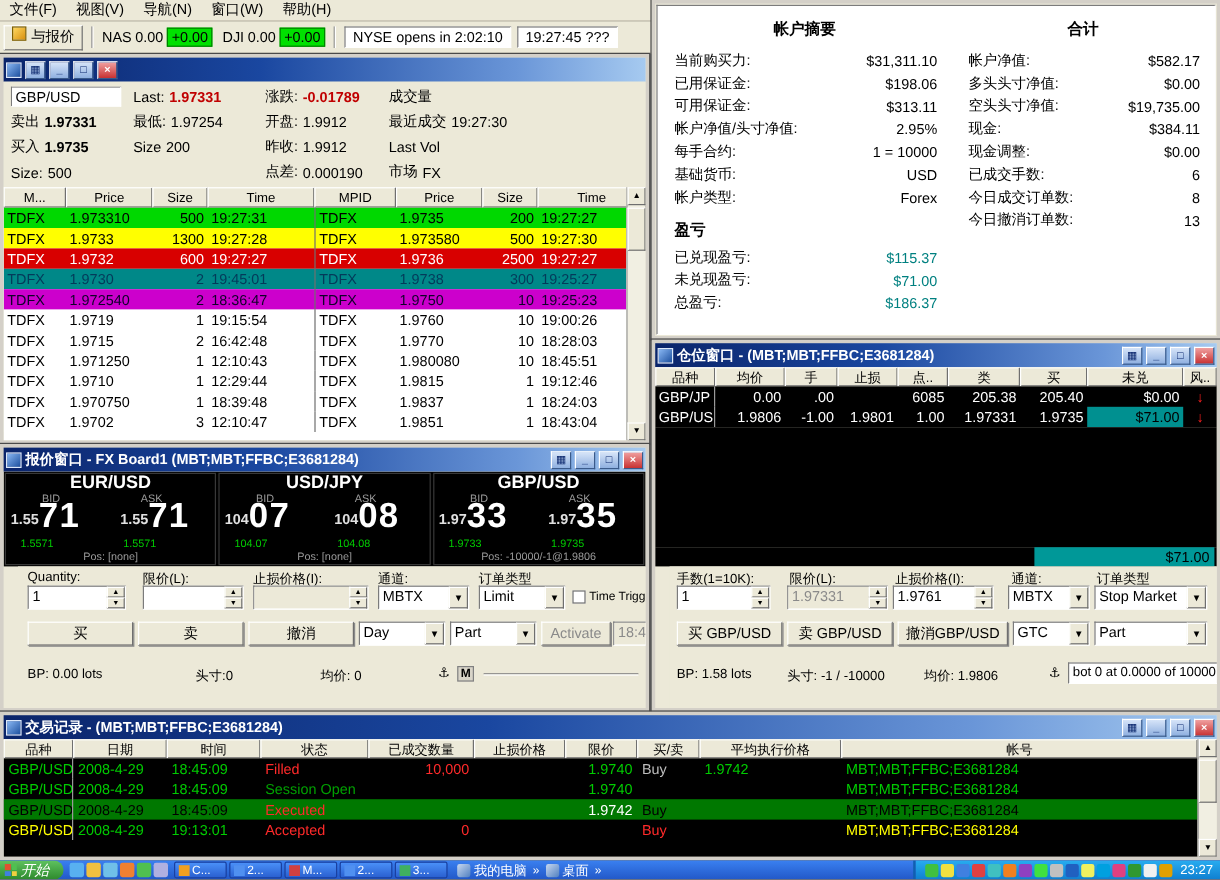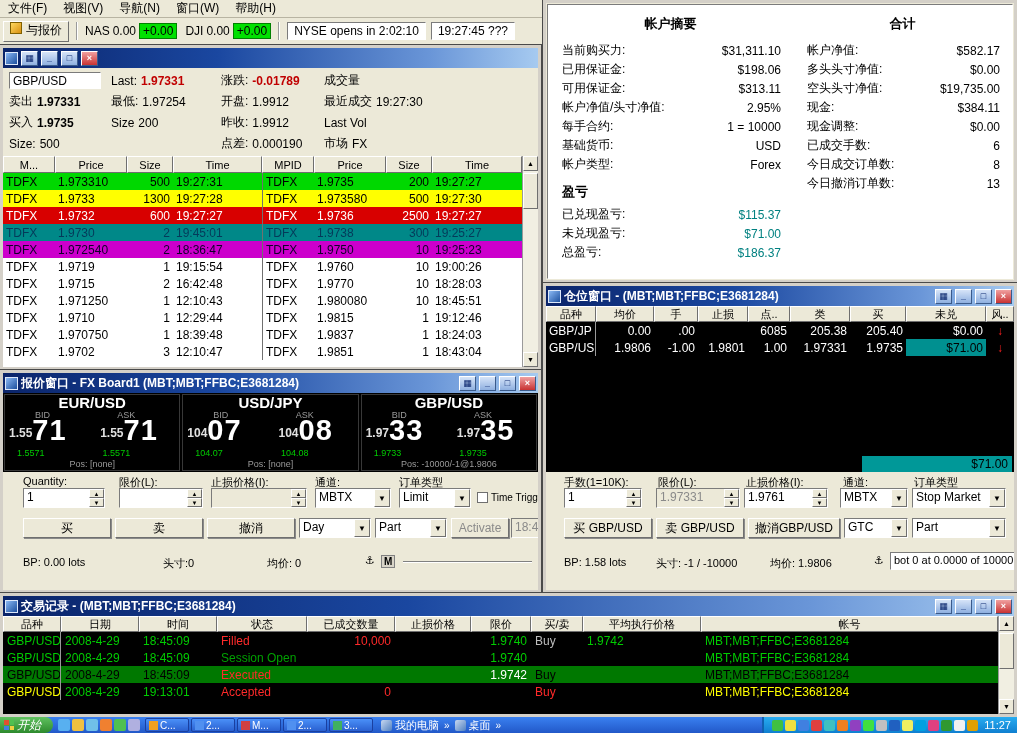--- a/index.html
+++ b/index.html
@@ -37,21 +37,21 @@
 .val-red{color:#c00000;font-weight:bold}
 .val-b{font-weight:bold}
 .combo-md{width:92px;height:17px;background:#fff;border:1px solid;border-color:#7b7b7b #fff #fff #7b7b7b;padding:0 3px;display:flex;align-items:center}
 .md-table{position:absolute;left:0;right:16px;top:88px;bottom:0;background:#fff}
 .md-head{display:flex;height:17px}
 .th{flex:none;background:#ece9d8;border:1px solid;border-color:#fff #6f6f6f #6f6f6f #fff;font-size:11px;display:flex;align-items:center;justify-content:center;overflow:hidden;white-space:nowrap}
 .md-rows{position:absolute;left:0;right:0;top:17px;bottom:0;overflow:hidden}
 .md-row{display:flex;height:17px;font-size:12px}
 .md-cell{flex:none;display:flex;align-items:center;padding:0 3px;overflow:hidden;white-space:nowrap}
 .md-c0{width:52px}.md-c1{width:72px}.md-c2{width:46px}.md-c3{width:89px}
-.md-c4{width:52px}.md-c5{width:72px}.md-c6{width:46px}.md-c7{width:90px}
+.md-c4{width:68px}.md-c5{width:72px}.md-c6{width:46px}.md-c7{width:90px}
 .md-cell.md-c4{border-left:1px solid #707070}
 .md-cell.md-c2,.md-cell.md-c6{justify-content:flex-end}
 .row-green{background:#00d800}.row-yellow{background:#ffff00}
 .row-red{background:#d80000;color:#fff}.row-teal{background:#008888;color:#043a5a}
 .row-magenta{background:#cc00cc;color:#10002a}.row-white{background:#fff}
 
 
 .vscroll{position:absolute;width:16px;background:#f1efe2;border-left:1px solid #9a9a9a}
 .scroll-btn{height:15px;background:#ece9d8;border:1px solid;border-color:#fff #6f6f6f #6f6f6f #fff;font-size:7px;display:flex;align-items:center;justify-content:center}
 .scroll-track{position:absolute;left:0;right:0;top:15px;bottom:15px}
@@ -862,17 +862,17 @@
         <span class="tray-ico" style="background: rgb(144, 64, 192);"></span>
         <span class="tray-ico" style="background: rgb(64, 224, 64);"></span>
         <span class="tray-ico" style="background: rgb(192, 192, 192);"></span>
         <span class="tray-ico" style="background: rgb(32, 96, 192);"></span>
         <span class="tray-ico" style="background: rgb(240, 240, 96);"></span>
         <span class="tray-ico" style="background: rgb(0, 160, 224);"></span>
         <span class="tray-ico" style="background: rgb(224, 64, 128);"></span>
         <span class="tray-ico" style="background: rgb(48, 152, 48);"></span>
         <span class="tray-ico" style="background: rgb(240, 240, 240);"></span>
         <span class="tray-ico" style="background: rgb(224, 160, 0);"></span>
-        <span class="tray-clock">11:27</span>
+        <span class="tray-clock">23:27</span>
       </div>
   </div>
 
 </div>
 
 </body></html>

